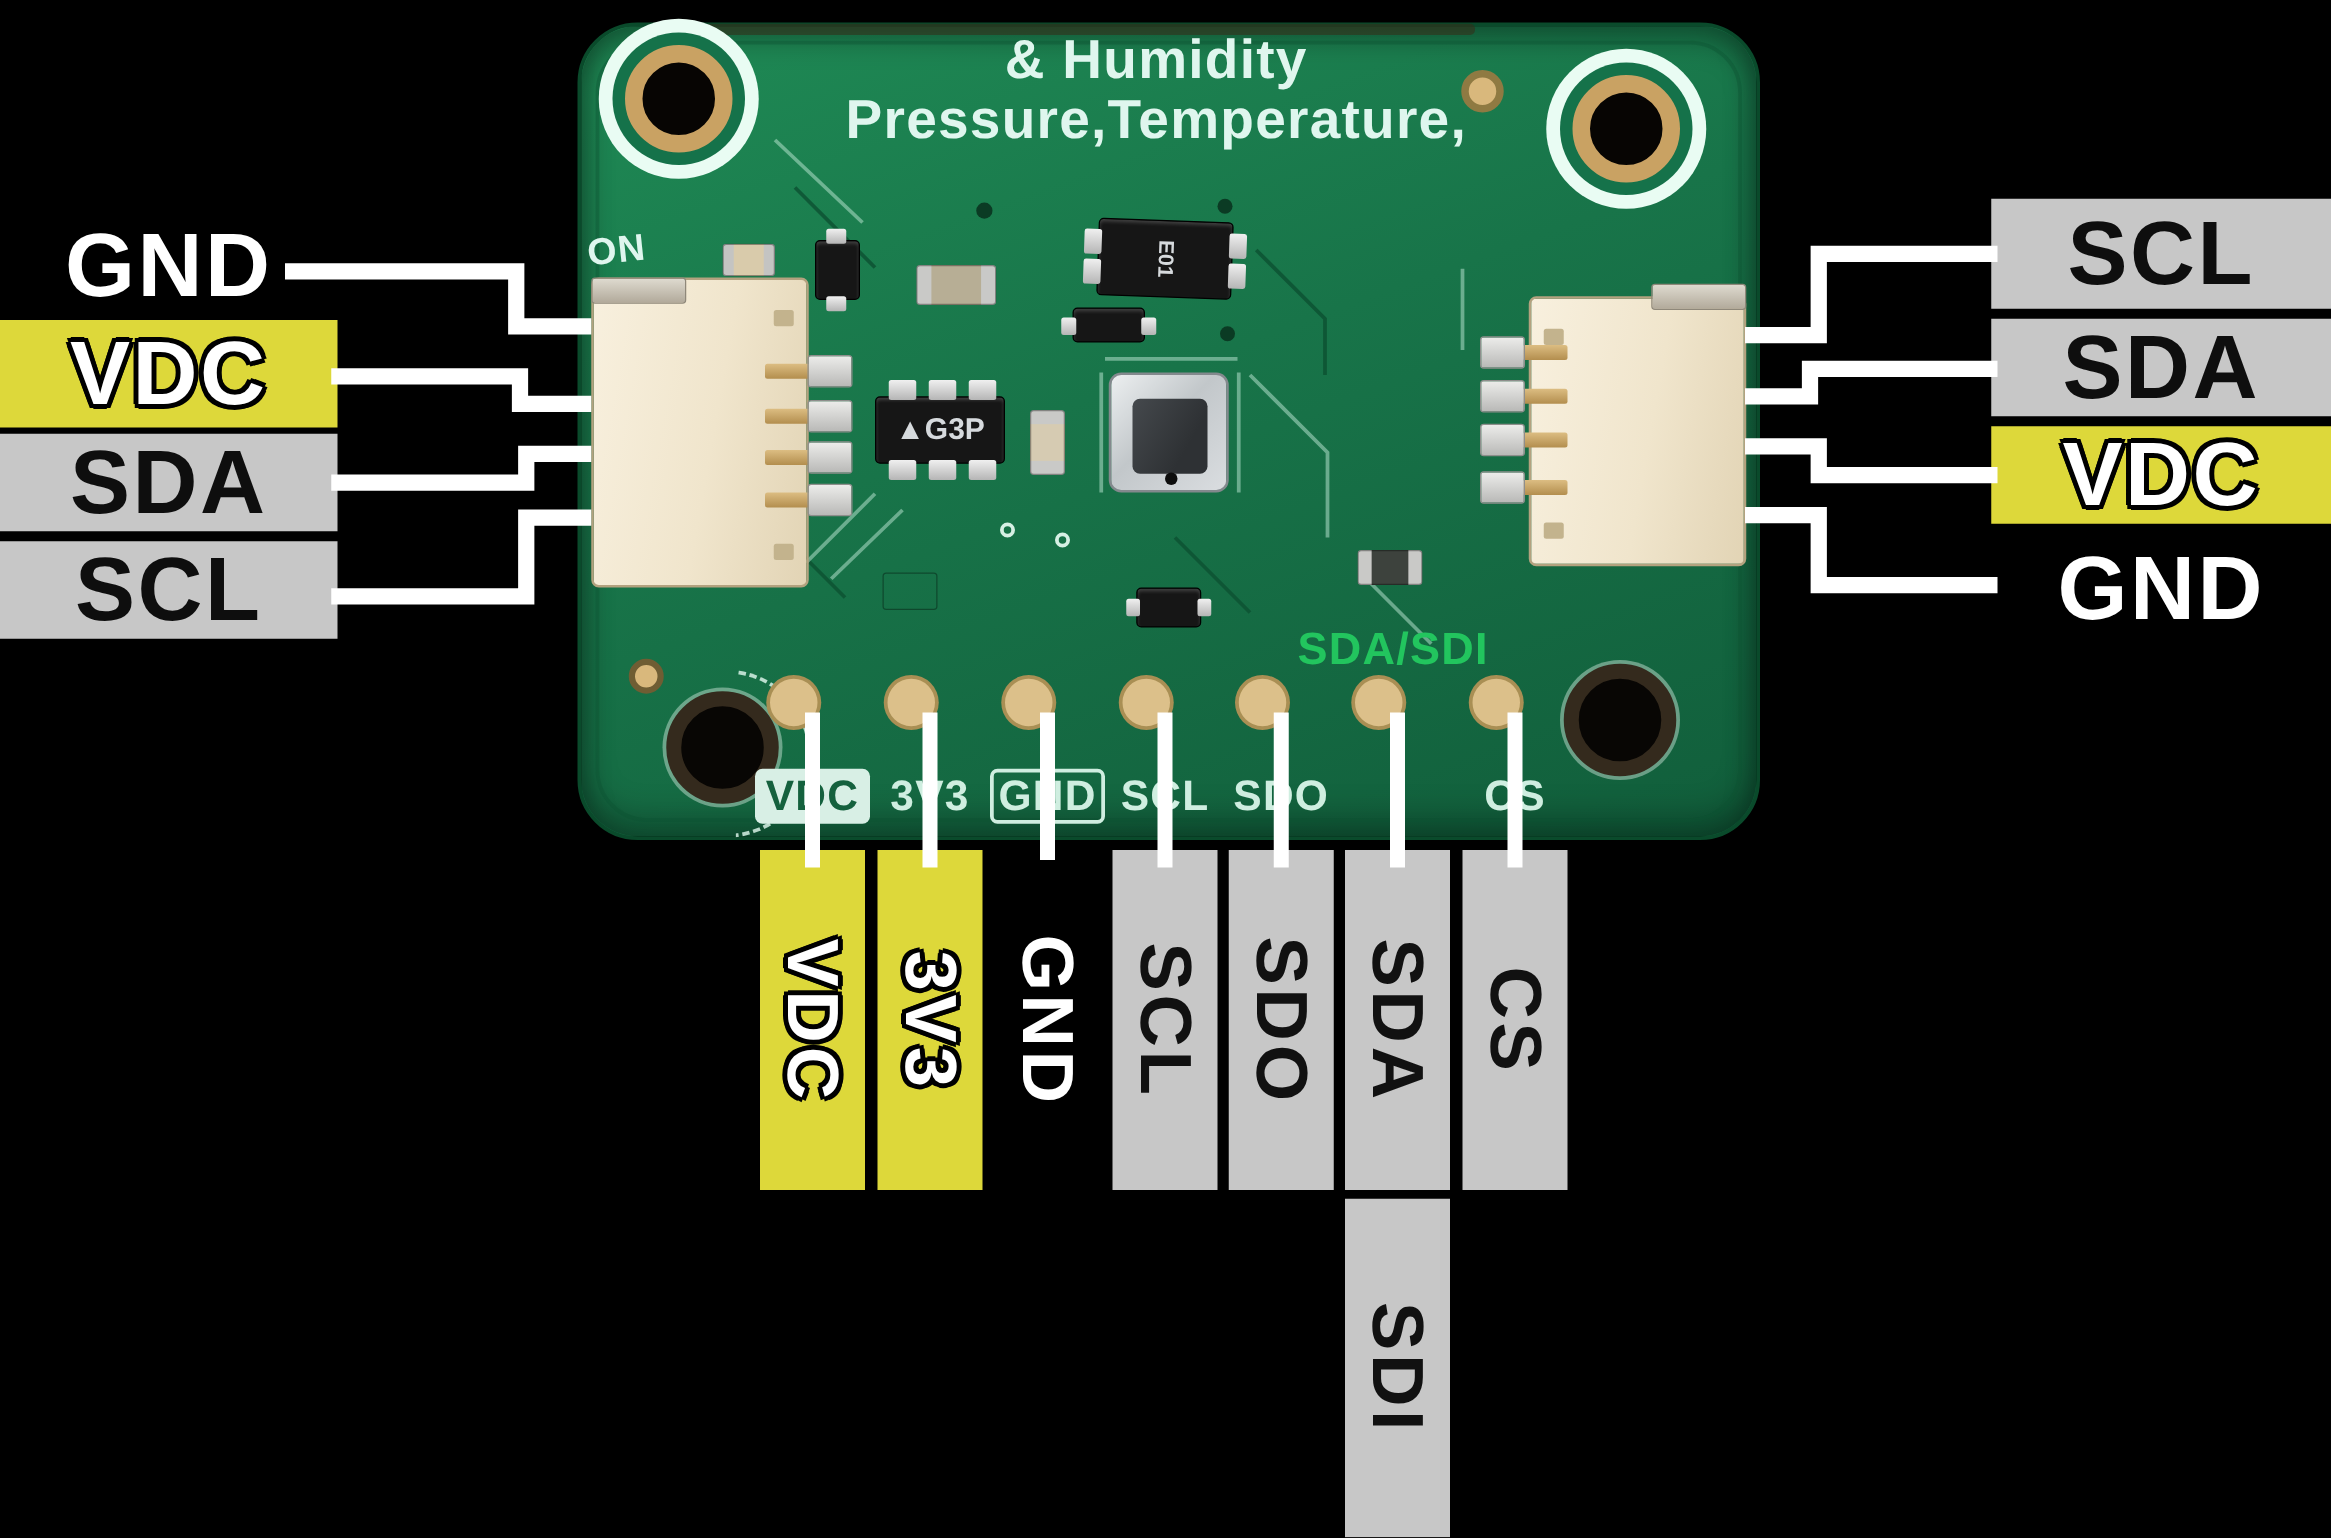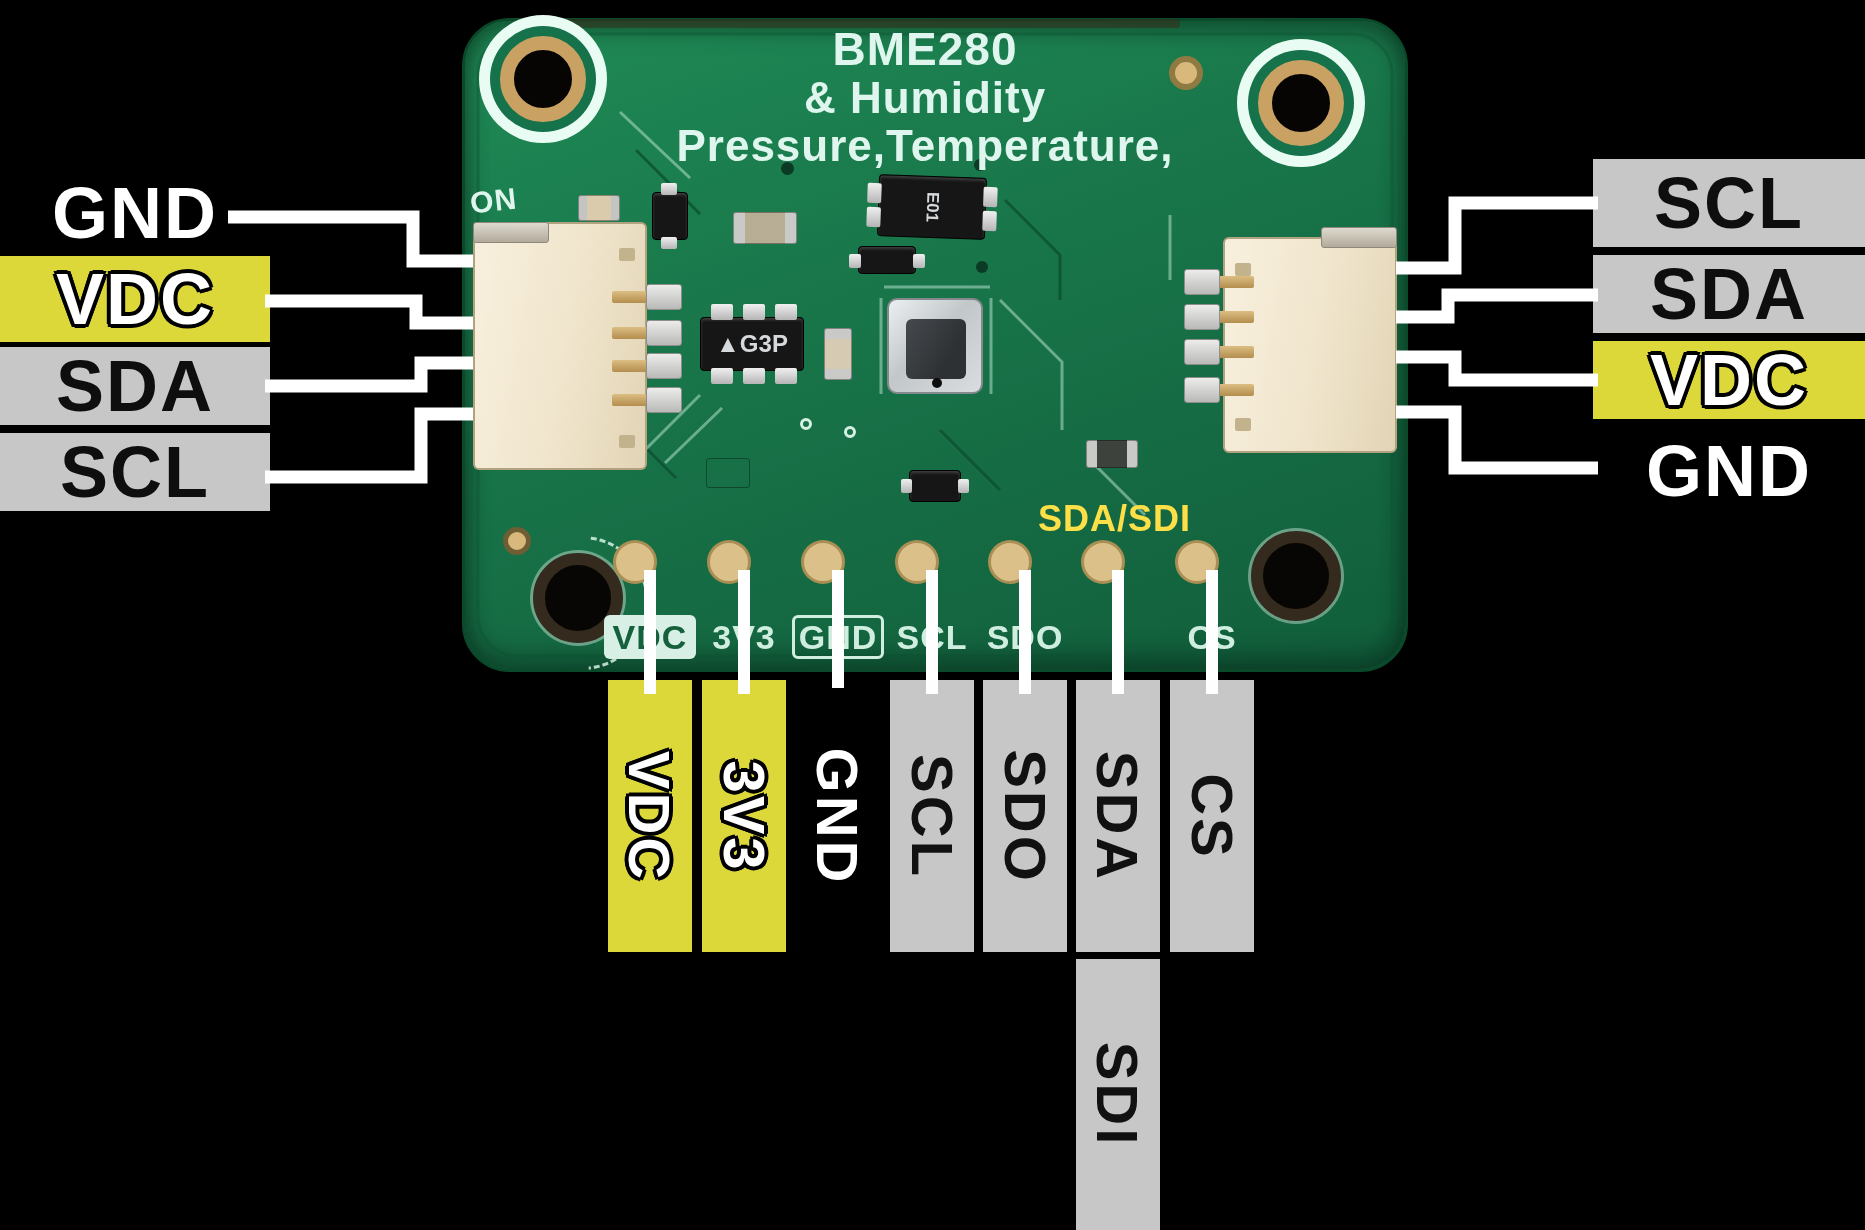--- a/index.html
+++ b/index.html
@@ -247,26 +247,25 @@
 
   <div class="pad" style="left:616px;top:543px;"></div>
   <div class="pad" style="left:710px;top:543px;"></div>
   <div class="pad" style="left:804px;top:543px;"></div>
   <div class="pad" style="left:898px;top:543px;"></div>
   <div class="pad" style="left:991px;top:543px;"></div>
   <div class="pad" style="left:1084px;top:543px;"></div>
   <div class="pad" style="left:1178px;top:543px;"></div>
 
   <div class="silk silkCenter" style="left:640px;top:24px;width:570px;">
-    <div style="font-size:46px;line-height:50px;">BME280</div>
     <div style="font-size:44px;line-height:48px;">&amp; Humidity</div>
     <div style="font-size:44px;line-height:48px;">Pressure,Temperature,</div>
   </div>
   <div class="silk" style="left:470px;top:184px;font-size:30px;transform:rotate(-6deg);">ON</div>
-  <div class="silk" style="left:1038px;top:498px;font-size:36px;color:#fde047;">SDA/SDI</div>
+  <div class="silk" style="left:1038px;top:498px;font-size:36px;color:#22c55e;">SDA/SDI</div>
 
   <div class="pinSilk boxfill" style="left:604px;">VDC</div>
   <div class="pinSilk" style="left:698px;">3V3</div>
   <div class="pinSilk boxline" style="left:792px;">GND</div>
   <div class="pinSilk" style="left:886px;">SCL</div>
   <div class="pinSilk" style="left:979px;">SDO</div>
   <div class="pinSilk" style="left:1166px;">CS</div>
 
   <svg width="1865" height="1230">
     <g stroke="#ffffff" stroke-width="13" fill="none">

